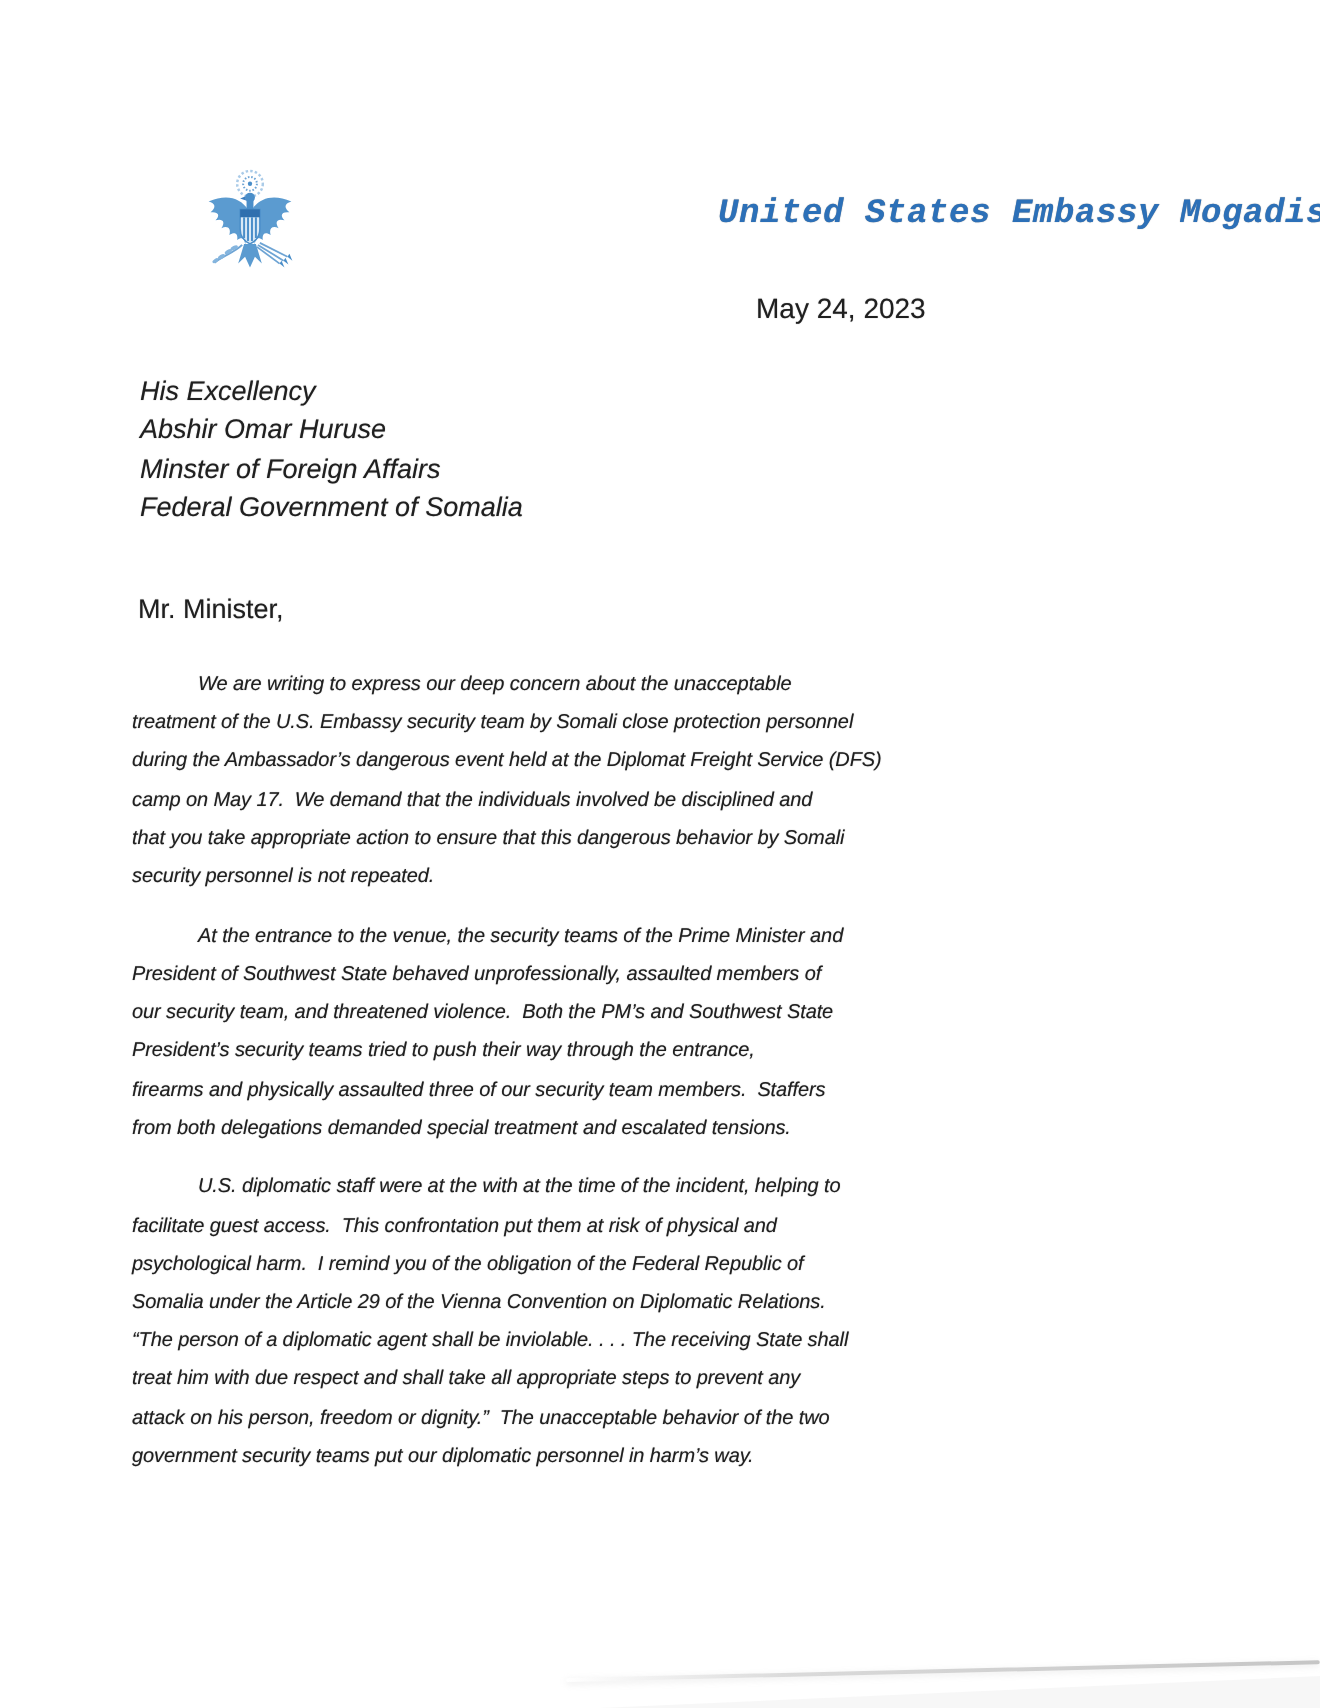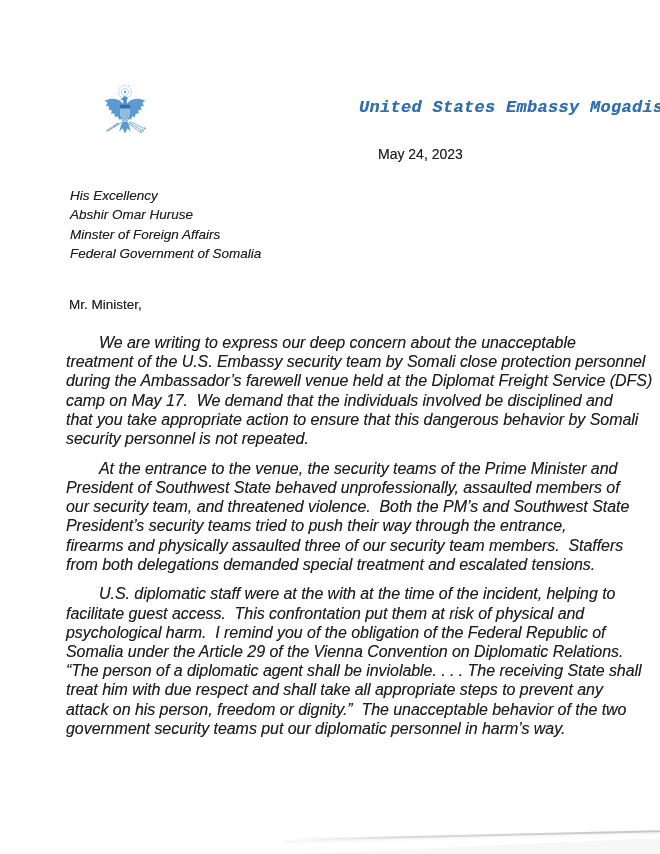--- a/index.html
+++ b/index.html
@@ -58,21 +58,21 @@
     left: 69px;
     top: 297px;
     font-size: 13.5px;
     white-space: pre;
     text-align: right;
   }
   .body-text {
     position: absolute;
     left: 66px;
     top: 333px;
-    font-size: 16px;
+    font-size: 10px;
     line-height: 19.2px;
     letter-spacing: -0.05px;
   }
   .para { margin: 0 0 10.5px 0; }
   .line { white-space: pre; font-style: italic; }
   .line.first { text-indent: 33px; }
 
   
   .scan-edge {
     position: absolute;
@@ -159,21 +159,21 @@
     <div class="line">Federal Government of Somalia</div>
   </div>
 
   <div class="salutation ink">Mr. Minister,</div>
 
   <div class="body-text ink">
 
     <div class="para">
       <div class="line first">We are writing to express our deep concern about the unacceptable</div>
       <div class="line">treatment of the U.S. Embassy security team by Somali close protection personnel</div>
-      <div class="line">during the Ambassador’s farewell venue held at the Diplomat Freight Service (DFS)</div>
+      <div class="line">during the Ambassador’s dangerous event held at the Diplomat Freight Service (DFS)</div>
       <div class="line">camp on May 17.  We demand that the individuals involved be disciplined and</div>
       <div class="line">that you take appropriate action to ensure that this dangerous behavior by Somali</div>
       <div class="line">security personnel is not repeated.</div>
     </div>
 
     <div class="para">
       <div class="line first">At the entrance to the venue, the security teams of the Prime Minister and</div>
       <div class="line">President of Southwest State behaved unprofessionally, assaulted members of</div>
       <div class="line">our security team, and threatened violence.  Both the PM’s and Southwest State</div>
       <div class="line">President’s security teams tried to push their way through the entrance,</div>

